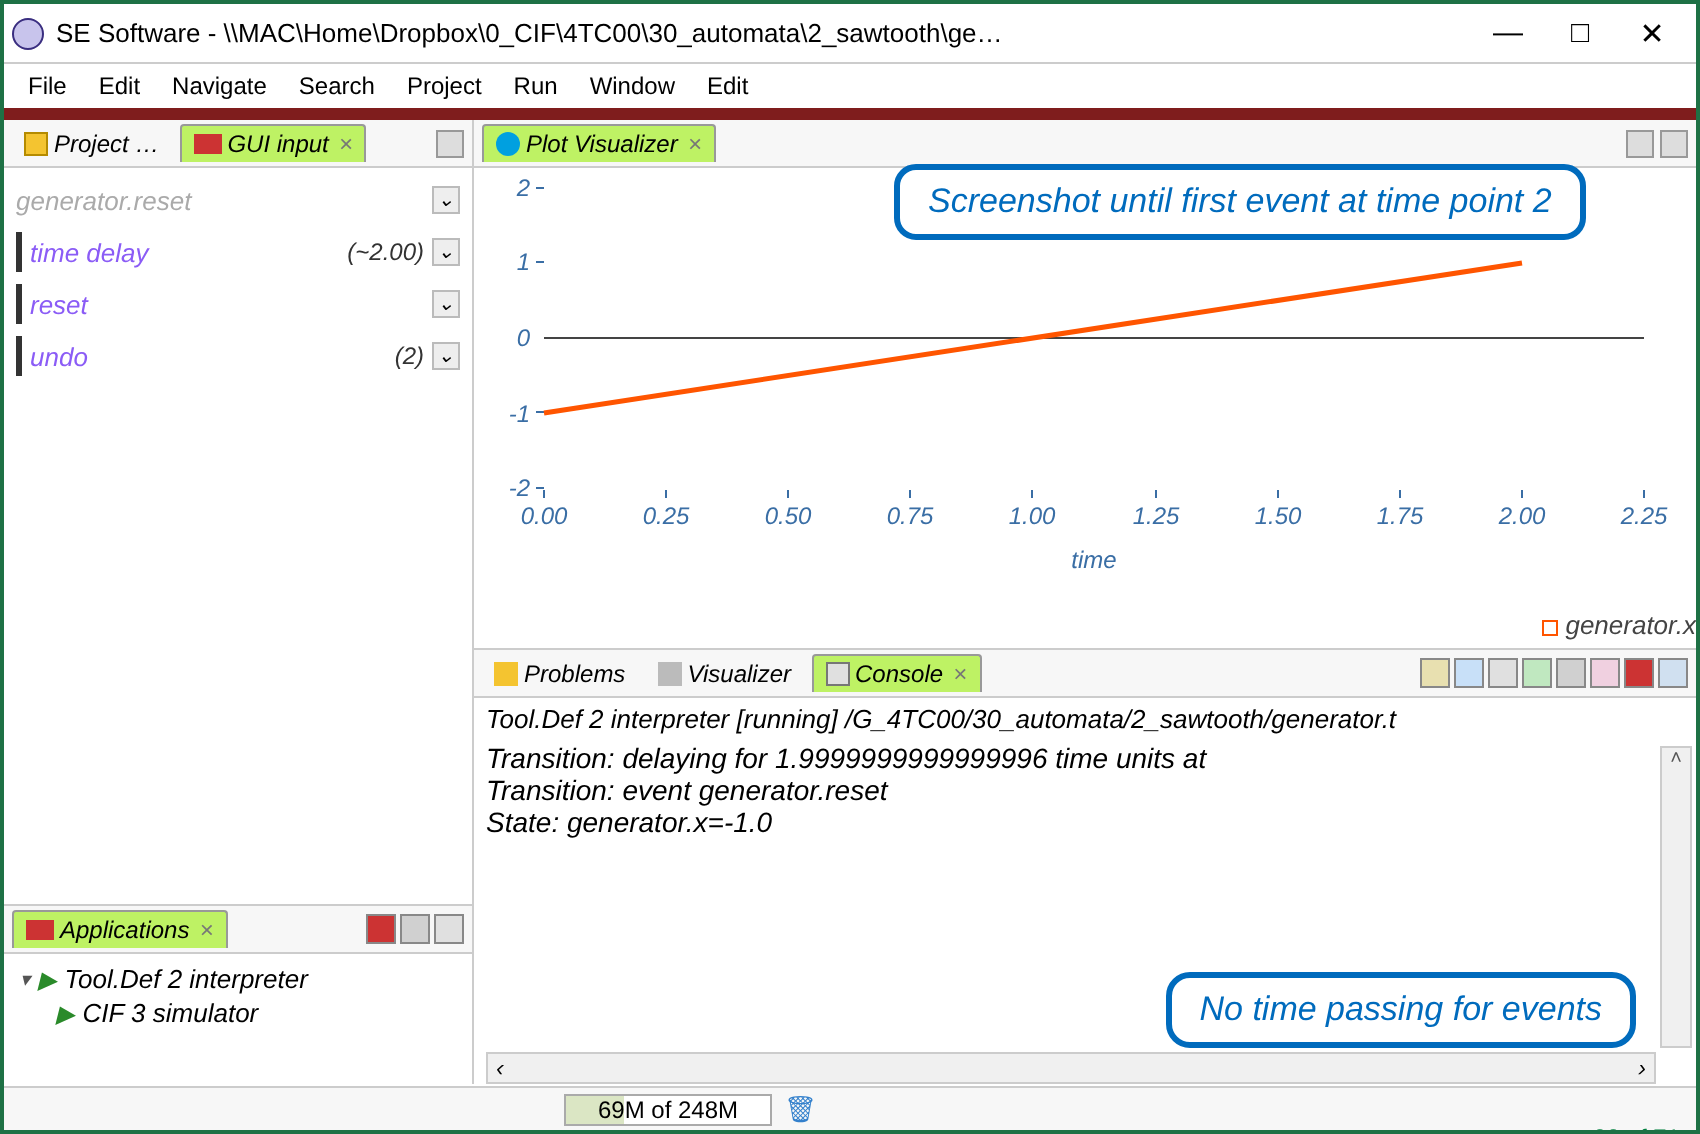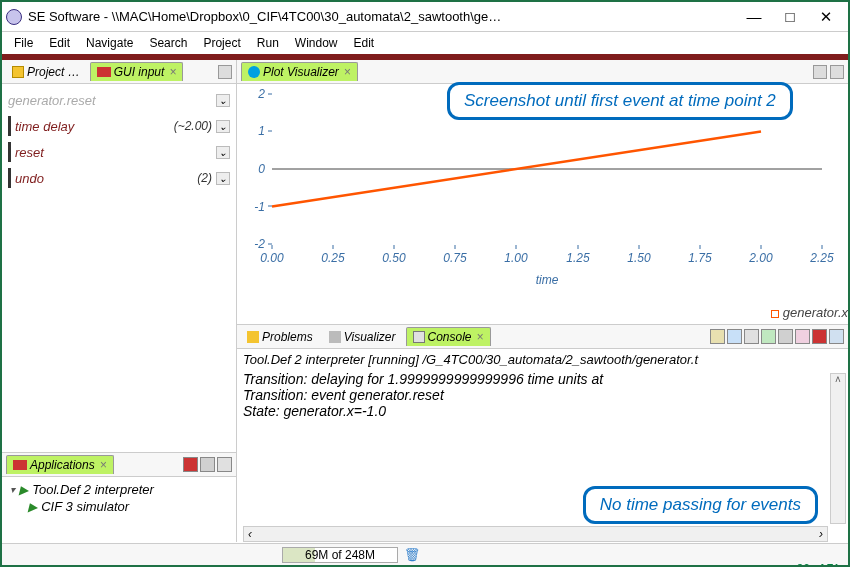--- a/index.html
+++ b/index.html
@@ -24,21 +24,21 @@
 .icon-problems { background: #f4c430; }
 .icon-properties { background: #bbb; }
 .icon-console { background: #e0e0e0; border: 1px solid #777; }
 .tab-close { color: #777; font-size: 12px; margin-left: 2px; }
 .tab-spacer { flex: 1; }
 .mini-icons { display: flex; gap: 3px; }
 .mini-icons span { width: 14px; height: 14px; background: #ddd; border: 1px solid #999; }
 .gui-body { padding: 4px 6px; font-size: 13px; flex: 0 0 auto; height: 135px; }
 .gui-row { display: flex; align-items: center; height: 24px; gap: 4px; margin-bottom: 2px; }
 .gui-row .bar { width: 3px; height: 20px; background: #333; }
-.gui-row .lbl { flex: 1; color: #7f1d1d; }
+.gui-row .lbl { flex: 1; color: #8b5cf6; }
 .gui-row .val { color: #333; font-size: 12px; }
 .gui-row .dd { width: 14px; display: flex; justify-content: center; background: #eee; border: 1px solid #bbb; font-size: 10px; }
 .gui-row.muted .lbl { color: #aaa; }
 .left-spacer { flex: 1; }
 .apps-panel { height: 90px; font-size: 13px; border-top: 1px solid #ccc; }
 .apps-body { padding: 4px 8px; }
 .tree-row { display: flex; align-items: center; gap: 4px; padding: 1px 0; }
 .tree-row.indent { padding-left: 18px; }
 .tri { font-size: 10px; color: #555; }
 .play { color: #2a8a2a; font-size: 12px; }
@@ -47,21 +47,21 @@
 .annotation { position: absolute; background: #fff; border: 3px solid #006bbd; border-radius: 12px; color: #006bbd; font-size: 17px; text-align: center; padding: 6px 14px; z-index: 5; }
 .console-panel { flex: 1; border-top: 1px solid #ccc; display: flex; flex-direction: column; }
 .console-body { flex: 1; padding: 2px 6px; font-family: Consolas, monospace; font-size: 14px; position: relative; overflow: hidden; }
 .console-head { font-size: 13px; padding: 1px 0 4px 0; white-space: nowrap; overflow: hidden; }
 .console-body .line { white-space: pre; }
 .scroll-v { position: absolute; right: 2px; top: 24px; width: 16px; bottom: 18px; background: #f0f0f0; border: 1px solid #ccc; }
 .scroll-v .up, .scroll-v .dn { height: 14px; text-align: center; font-size: 10px; color: #555; }
 .scroll-h { position: absolute; left: 6px; right: 20px; bottom: 0; height: 16px; background: #f0f0f0; border: 1px solid #ccc; display: flex; justify-content: space-between; align-items: center; padding: 0 4px; font-size: 12px; }
 .status-bar { position: absolute; bottom: 0; left: 0; right: 0; height: 22px; display: flex; align-items: center; border-top: 1px solid #ccc; font-size: 12px; background: #f7f7f7; }
 .heap-wrap { margin-left: 280px; display: flex; align-items: center; gap: 6px; }
-.heap-bar { width: 116px; height: 16px; border: 1px solid #aaa; position: relative; background: #fff; display: flex; align-items: flex-end; justify-content: center; font-size: 12px; }
+.heap-bar { width: 104px; height: 16px; border: 1px solid #aaa; position: relative; background: #fff; display: flex; align-items: flex-end; justify-content: center; font-size: 12px; }
 .heap-fill { position: absolute; left: 0; top: 0; bottom: 0; width: 28%; background: #dbe6c4; }
 .heap-text { position: relative; z-index: 1; }
 .trash { color: #3380cc; font-size: 13px; }
 .page-counter { position: absolute; right: 8px; color: #00803e; margin-top: 29px; }
 .toolbar-icons { display: flex; gap: 2px; margin-left: auto; }
 .toolbar-icons span { width: 15px; height: 15px; border: 1px solid #888; }
 .ti-a { background: #e8e0b0; }
 .ti-b { background: #c8e0f8; }
 .ti-c { background: #e0e0e0; }
 .ti-d { background: #c0e8c0; }
@@ -173,21 +173,21 @@
         <span class="tab-close">×</span>
       </span>
       <span class="tab-spacer"></span>
       <span class="mini-icons">
         <span></span>
         <span></span>
       </span>
     </div>
 
     <div class="plot-area">
-      <div class="annotation" style="left:210px; top:-2px;">Screenshot until first event at time point 2</div>
+      <div class="annotation" style="left:210px; top:-2px;border-radius:11px;">Screenshot until first event at time point 2</div>
       <svg class="plot-svg" width="612" height="240">
 
         <g font-size="12" fill="#3a6ea5" font-family="Segoe UI">
 
           <text x="28" y="14" text-anchor="end">2</text>
           <text x="28" y="51" text-anchor="end">1</text>
           <text x="28" y="89" text-anchor="end">0</text>
           <text x="28" y="127" text-anchor="end">-1</text>
           <text x="28" y="164" text-anchor="end">-2</text>
 

